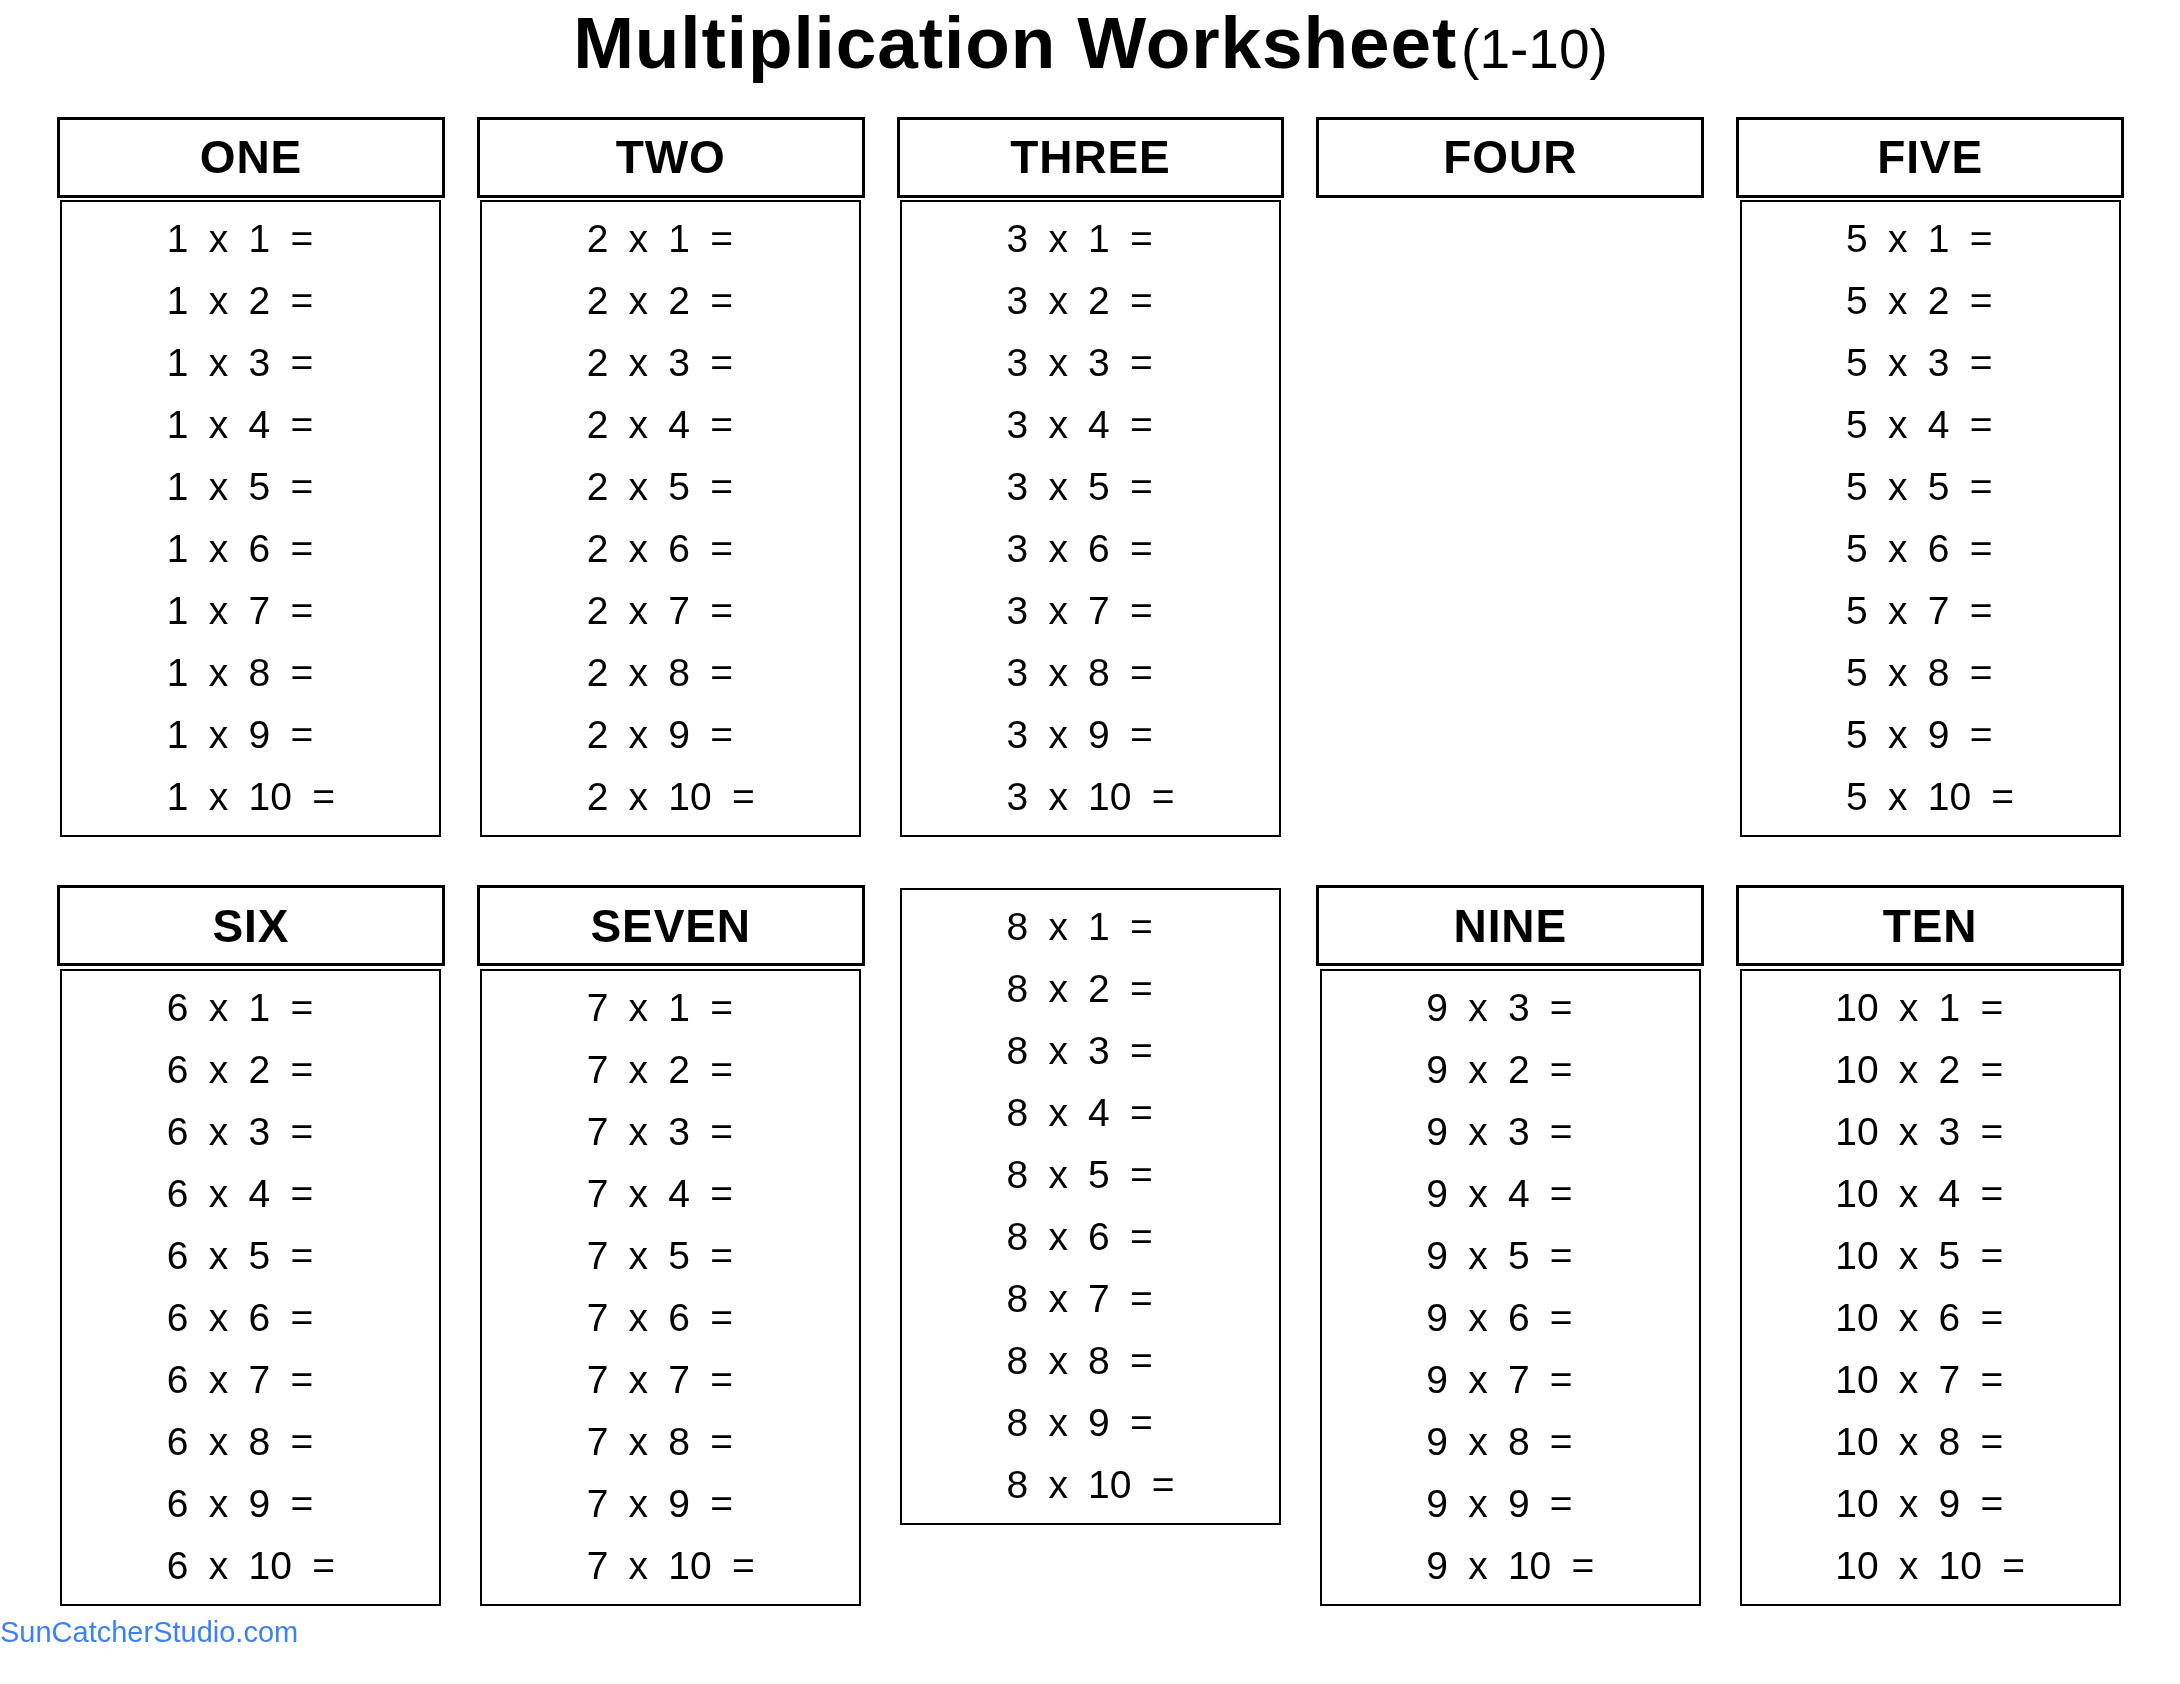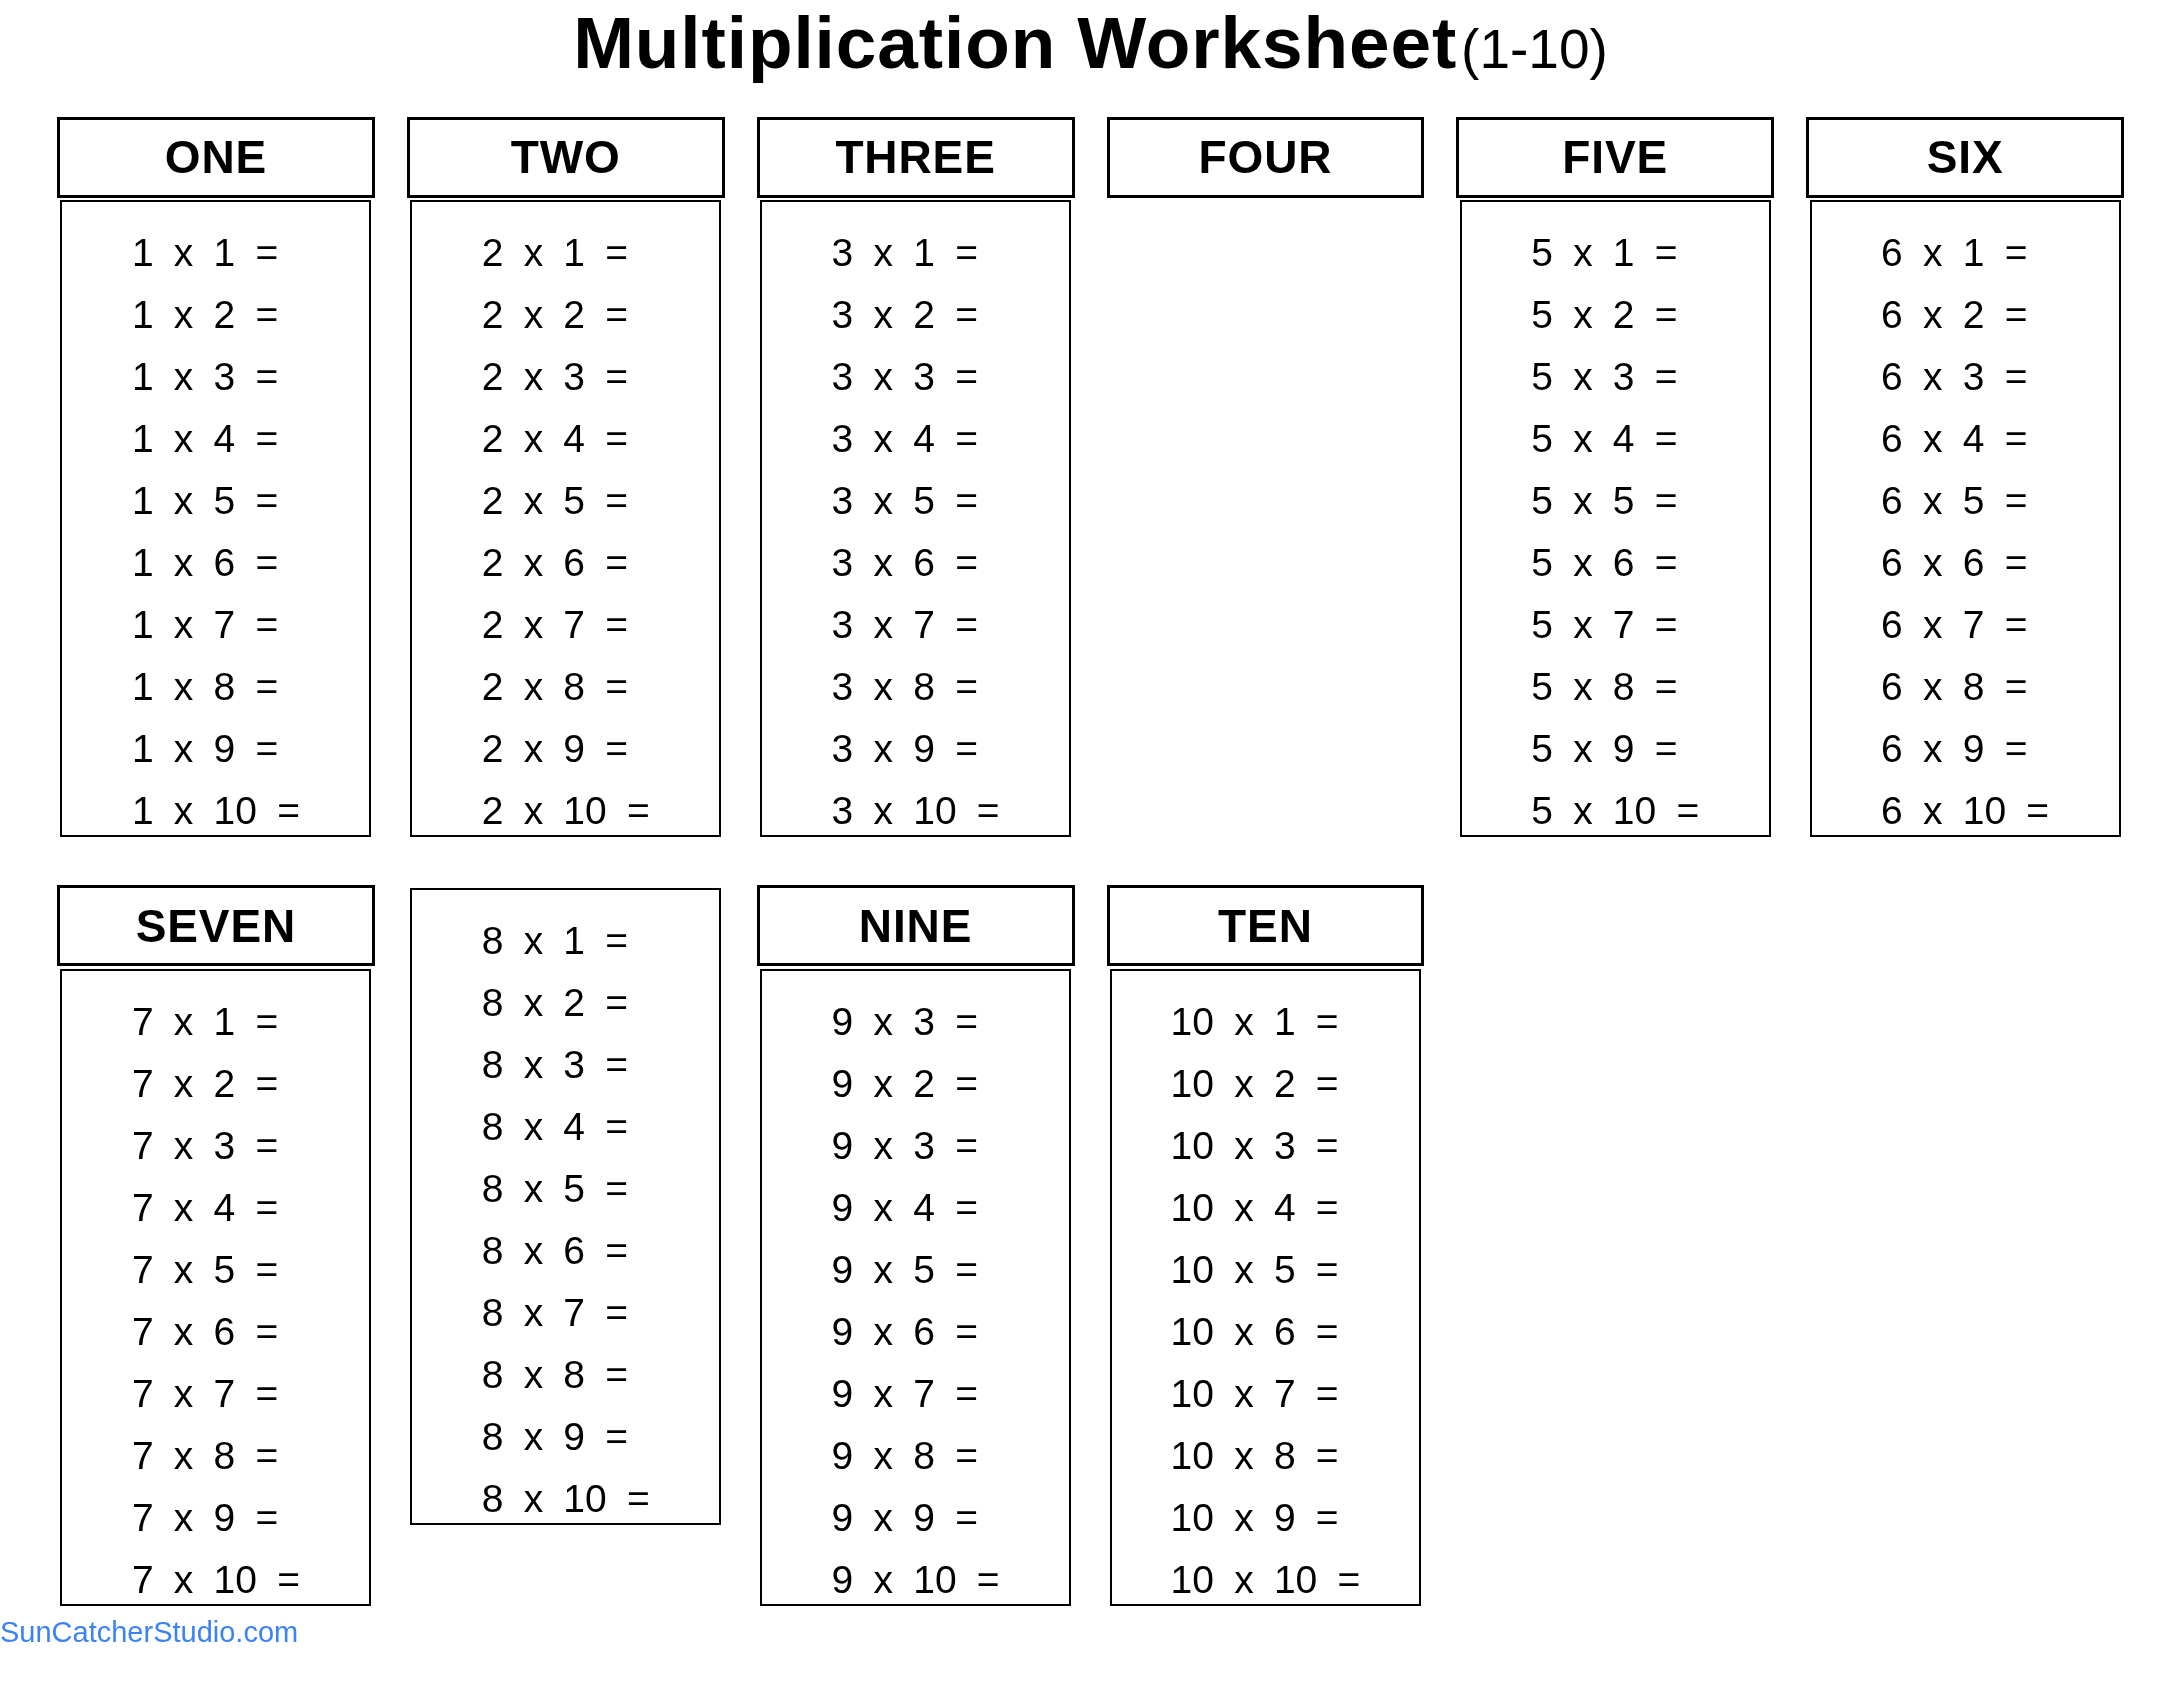--- a/index.html
+++ b/index.html
@@ -15,21 +15,21 @@
     text-align: center;
     padding-top: 15.3px;
     line-height: 55px;
     margin-bottom: 25.6px;
     white-space: nowrap;
   }
   .t-main  { font-weight: bold; font-size: 73px; letter-spacing: 0.9px; }
   .t-suffix{ font-weight: normal; font-size: 55px; }
   .grid {
     display: grid;
-    grid-template-columns: repeat(6, 1fr);
+    grid-template-columns: repeat(5, 1fr);
     column-gap: 32px;
     row-gap: 48px;
     margin: 0 57px;
   }
   .table { background: #fff; }
   .thead {
     border: 3.4px solid #000;
     height: 75px;
     box-sizing: content-box;
     display: flex;
@@ -41,21 +41,21 @@
   }
   .tbody {
     border: 2.6px solid #000;
     margin: 2.6px auto 0 auto;
     width: calc(100% - 6.8px);
     height: 637px;
     box-sizing: border-box;
     display: flex;
     flex-direction: column;
     align-items: center;
-    padding-top: 20px;
+    padding-top: 6px;
   }
   .problem-list { width: fit-content; text-align: left; }
   .problem-row {
     font-size: 39px;
     line-height: 62px;
     word-spacing: 9.4px;
     white-space: nowrap;
   }
   .footer {
     text-align: left;

